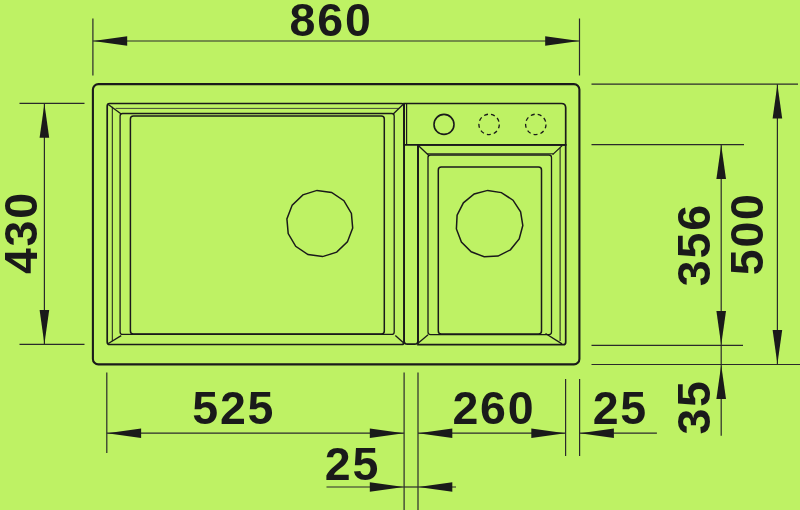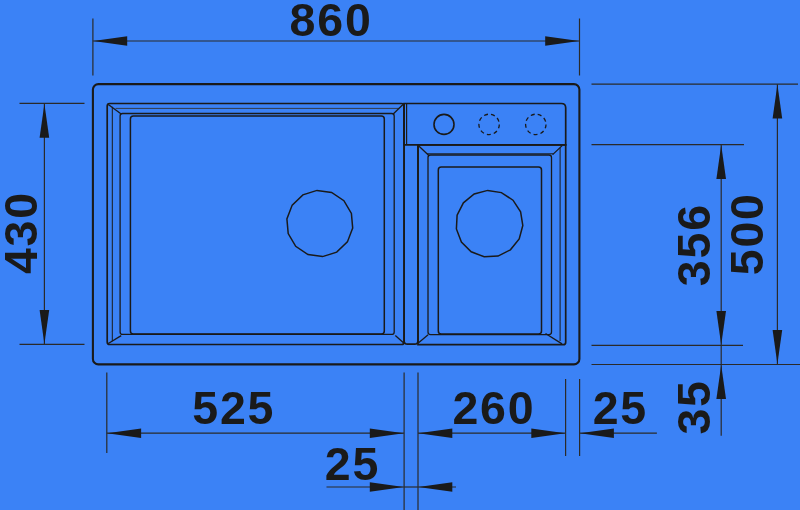--- a/index.html
+++ b/index.html
@@ -1,16 +1,16 @@
 <!DOCTYPE html>
 <html><head>
 <meta charset="utf-8">
 <style>
   html,body{margin:0;padding:0;background:#ffffff;}
-  #page{width:800px;height:510px;position:relative;background:#3b82f6;overflow:hidden;}
+  #page{width:800px;height:510px;position:relative;background:#bef264;overflow:hidden;}
   svg{position:absolute;top:0;left:0;}
   text{font-family:"Liberation Sans", sans-serif;font-weight:bold;fill:#1a1a1a;letter-spacing:1.8px;}
 </style>
 </head>
 <body>
 <div id="page">
 <svg width="800" height="510" viewBox="0 0 800 510">
 
   <rect x="92.9" y="84.1" width="486.5" height="280.3" rx="5.5" ry="5.5" fill="none" stroke="#1a1a1a" stroke-width="2.1"></rect>
 

